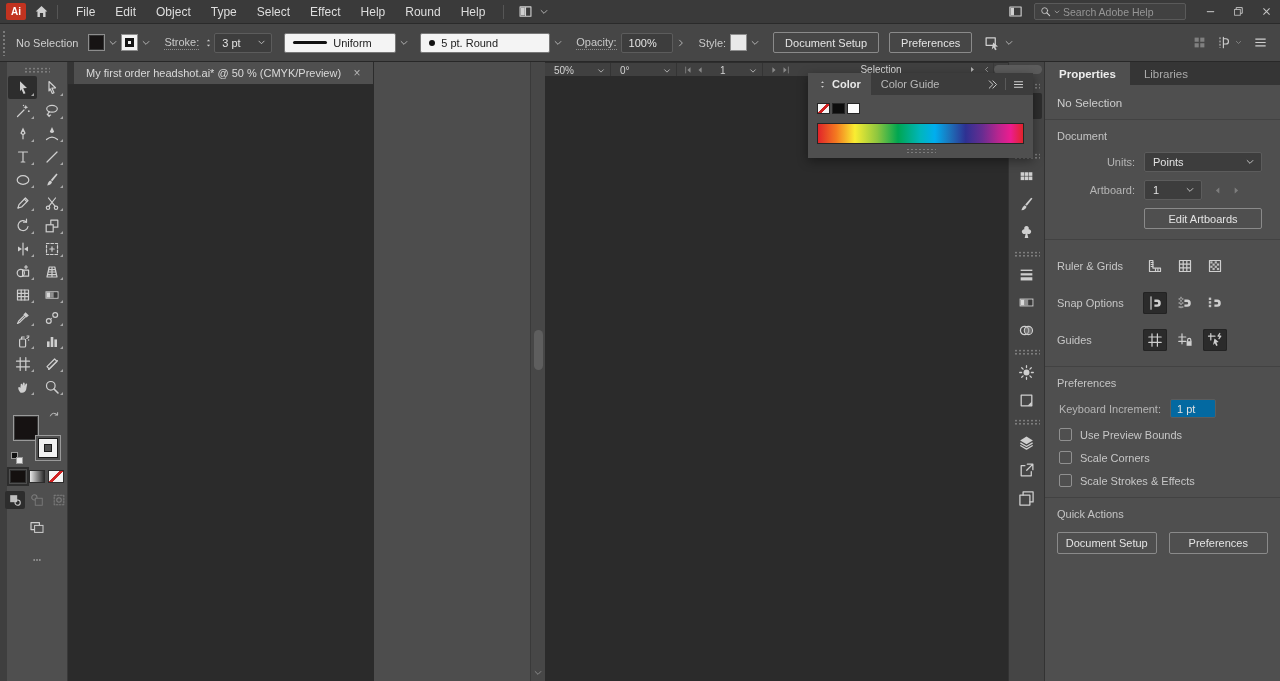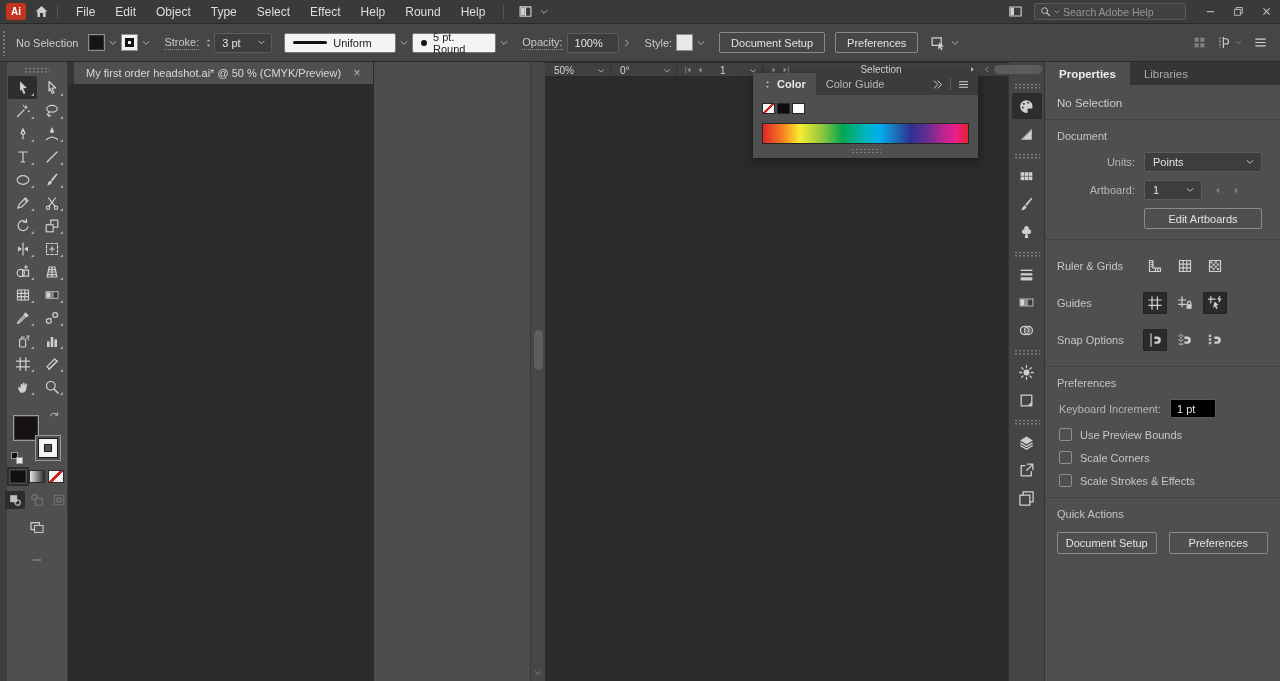--- a/index.html
+++ b/index.html
@@ -116,21 +116,21 @@
     box-shadow:0 0 0 1px #8e8e8e, 2px 3px 7px rgba(0,0,0,0.35); }
   .artboard svg { width:100%; height:100%; display:block; }
 
   .vscroll { position:absolute; right:0; top:0; bottom:0; width:15px; background:#474747;
     border-left:1px solid #3a3a3a; }
   .vthumb { position:absolute; left:3px; top:268px; width:9px; height:40px; background:#5e5e5e;
     border-radius:5px; }
   .vscroll .icon { position:absolute; bottom:2px; left:1px; width:12px; height:12px; color:#8f8f8f; }
 
   
-  .color-panel { position:absolute; left:685px; top:11px; width:225px; z-index:6;
+  .color-panel { position:absolute; left:740px; top:11px; width:225px; z-index:6;
     box-shadow:0 3px 10px rgba(0,0,0,0.4); }
   .cp-head { height:22px; background:#3c3c3c; display:flex; align-items:stretch; }
   .cp-tab { display:flex; align-items:center; gap:5px; padding:0 10px; font-size:11px;
     color:#b8b8b8; }
   .cp-tab.active { background:var(--panel-bg); color:#e8e8e8; font-weight:bold; }
   .cp-head-r { margin-left:auto; display:flex; align-items:center; gap:6px; padding-right:8px; }
   .cp-head-r .icon { width:13px; height:13px; }
   .cp-sep { width:1px; height:12px; background:#5a5a5a; }
   .cp-body { background:var(--panel-bg); padding:8px 9px 4px; }
   .cp-swatches { display:flex; gap:2px; margin-bottom:9px; }
@@ -198,21 +198,21 @@
   .pbtn { height:21px; border:1px solid #8a8a8a; border-radius:2px; background:transparent;
     color:#e4e4e4; font-size:11px; display:flex; align-items:center; justify-content:center; }
   .edit-ab { width:118px; margin-left:87px; }
   .irow { display:flex; align-items:center; margin:15px 0; }
   .ilabel { width:86px; color:#c6c6c6; white-space:nowrap; }
   .ibtns { display:flex; gap:6px; }
   .ibtn { width:24px; height:22px; display:flex; align-items:center; justify-content:center;
     border-radius:2px; }
   .ibtn .icon { width:16px; height:16px; }
   .ibtn.pressed { background:#2b2b2b; box-shadow:inset 0 0 0 1px #232323; }
-  .ki-input { width:46px; height:19px; background:#000000; border:1px solid #5c5c5c;
+  .ki-input { width:46px; height:19px; background:#0369a1; border:1px solid #5c5c5c;
     border-radius:2px; color:#e2e2e2; font-size:11px; padding:0 6px;
     font-family:"Liberation Sans",sans-serif; }
   .cb-row { display:flex; align-items:center; gap:8px; margin:10px 0 10px 2px; }
   .cb-box { width:13px; height:13px; border:1px solid #909090; border-radius:2px;
     background:transparent; }
   .cb-label2 { color:#c6c6c6; }
   .qa-row { display:flex; gap:12px; margin:12px 0; }
   .qa-row .pbtn { flex:1; height:22px; }
 
   
@@ -334,21 +334,21 @@
     </div>
     <div class="white-box" style="margin-left:12px;width:112px;">
       <span class="wline"></span>
       <span>Uniform</span>
     </div>
     <span class="icon chev">
         <svg viewBox="0 0 16 16">
           <path d="M4.2 6 8 9.8 11.8 6" stroke="currentColor" fill="none" stroke-width="1.2" stroke-linecap="round" stroke-linejoin="round"></path>
         </svg>
       </span>
-    <div class="white-box" style="margin-left:0;width:84px;">
+    <div class="white-box" style="margin-left:8px;width:130px;">
       <span class="bdot"></span>
       <span>5 pt. Round</span>
     </div>
     <span class="icon chev">
         <svg viewBox="0 0 16 16">
           <path d="M4.2 6 8 9.8 11.8 6" stroke="currentColor" fill="none" stroke-width="1.2" stroke-linecap="round" stroke-linejoin="round"></path>
         </svg>
       </span>
     <span class="cb-label underl">Opacity:</span>
     <div class="val-box" style="width:52px;">
@@ -1158,50 +1158,20 @@
                       <rect x="7.7" y="7.7" width="2.2" height="2.2"></rect>
                       <rect x="5.5" y="9.9" width="2.2" height="2.2"></rect>
                       <rect x="9.9" y="9.9" width="2.2" height="2.2"></rect>
                     </g>
                   </svg>
                 </span>
             </div>
           </div>
         </div>
         <div class="irow">
-          <span class="ilabel">Guides</span>
-          <div class="ibtns">
-            <div class="ibtn pressed">
-              <span class="icon">
-                  <svg viewBox="0 0 16 16">
-                    <path d="M1.8 5h12.4M1.8 10.4h12.4M5 1.8v12.4M10.4 1.8v12.4" stroke="currentColor" fill="none" stroke-width="1.2" stroke-linecap="round" stroke-linejoin="round"></path>
-                  </svg>
-                </span>
-            </div>
-            <div class="ibtn">
-              <span class="icon">
-                  <svg viewBox="0 0 16 16">
-                    <path d="M1.8 5h7M1.8 9.4h7M5 1.8v10" stroke="currentColor" fill="none" stroke-width="1.2" stroke-linecap="round" stroke-linejoin="round"></path>
-                    <rect x="9.6" y="9.2" width="5" height="4.6" fill="currentColor"></rect>
-                    <path d="M10.6 9.2V7.9a1.6 1.6 0 0 1 3.2 0v1.3" stroke="currentColor" fill="none" stroke-width="1.2" stroke-linecap="round" stroke-linejoin="round"></path>
-                  </svg>
-                </span>
-            </div>
-            <div class="ibtn pressed">
-              <span class="icon">
-                  <svg viewBox="0 0 16 16">
-                    <path d="M1.5 4.2h6.5M3.8 1.5v6.5" stroke="currentColor" fill="none" stroke-width="1.2" stroke-linecap="round" stroke-linejoin="round"></path>
-                    <path d="M7.5 6.5l4.2 3.6-2.4.4 1.4 2.8-1.5.7-1.3-2.8-1.9 1.7z" fill="currentColor"></path>
-                    <path d="M12.8 1.5l-1.8 2.6h2.8L12 6.7" stroke="currentColor" fill="none" stroke-width="1.2" stroke-linecap="round" stroke-linejoin="round"></path>
-                  </svg>
-                </span>
-            </div>
-          </div>
-        </div>
-        <div class="irow">
           <span class="ilabel">Snap Options</span>
           <div class="ibtns">
             <div class="ibtn pressed">
               <span class="icon">
                   <svg viewBox="0 0 16 16">
                     <path d="M4 1.8v12.4" stroke="currentColor" fill="none" stroke-width="1.2" stroke-linecap="round" stroke-linejoin="round"></path>
                     <path d="M7.4 4.6h2.8a3.6 3.6 0 0 1 0 7.2H7.4V9.4h2.6a1.2 1.2 0 0 0 0-2.4H7.4z" fill="currentColor"></path>
                   </svg>
                 </span>
             </div>
@@ -1220,20 +1190,50 @@
                       <rect x="1.8" y="2.6" width="2.4" height="2.4"></rect>
                       <rect x="1.8" y="6.2" width="2.4" height="2.4"></rect>
                       <rect x="1.8" y="9.8" width="2.4" height="2.4"></rect>
                     </g>
                     <path d="M7.4 4.6h2.8a3.6 3.6 0 0 1 0 7.2H7.4V9.4h2.6a1.2 1.2 0 0 0 0-2.4H7.4z" fill="currentColor"></path>
                   </svg>
                 </span>
             </div>
           </div>
         </div>
+        <div class="irow">
+          <span class="ilabel">Guides</span>
+          <div class="ibtns">
+            <div class="ibtn pressed">
+              <span class="icon">
+                  <svg viewBox="0 0 16 16">
+                    <path d="M1.8 5h12.4M1.8 10.4h12.4M5 1.8v12.4M10.4 1.8v12.4" stroke="currentColor" fill="none" stroke-width="1.2" stroke-linecap="round" stroke-linejoin="round"></path>
+                  </svg>
+                </span>
+            </div>
+            <div class="ibtn">
+              <span class="icon">
+                  <svg viewBox="0 0 16 16">
+                    <path d="M1.8 5h7M1.8 9.4h7M5 1.8v10" stroke="currentColor" fill="none" stroke-width="1.2" stroke-linecap="round" stroke-linejoin="round"></path>
+                    <rect x="9.6" y="9.2" width="5" height="4.6" fill="currentColor"></rect>
+                    <path d="M10.6 9.2V7.9a1.6 1.6 0 0 1 3.2 0v1.3" stroke="currentColor" fill="none" stroke-width="1.2" stroke-linecap="round" stroke-linejoin="round"></path>
+                  </svg>
+                </span>
+            </div>
+            <div class="ibtn pressed">
+              <span class="icon">
+                  <svg viewBox="0 0 16 16">
+                    <path d="M1.5 4.2h6.5M3.8 1.5v6.5" stroke="currentColor" fill="none" stroke-width="1.2" stroke-linecap="round" stroke-linejoin="round"></path>
+                    <path d="M7.5 6.5l4.2 3.6-2.4.4 1.4 2.8-1.5.7-1.3-2.8-1.9 1.7z" fill="currentColor"></path>
+                    <path d="M12.8 1.5l-1.8 2.6h2.8L12 6.7" stroke="currentColor" fill="none" stroke-width="1.2" stroke-linecap="round" stroke-linejoin="round"></path>
+                  </svg>
+                </span>
+            </div>
+          </div>
+        </div>
 
         <div class="p-divider"></div>
         <div class="p-section">Preferences</div>
         <div class="prow">
           <span class="plabel" style="width:104px;">Keyboard Increment:</span>
           <input class="ki-input" value="1 pt" style="">
         </div>
         <div id="checkbox-list">
             <div class="cb-row">
               <span class="cb-box"></span>

